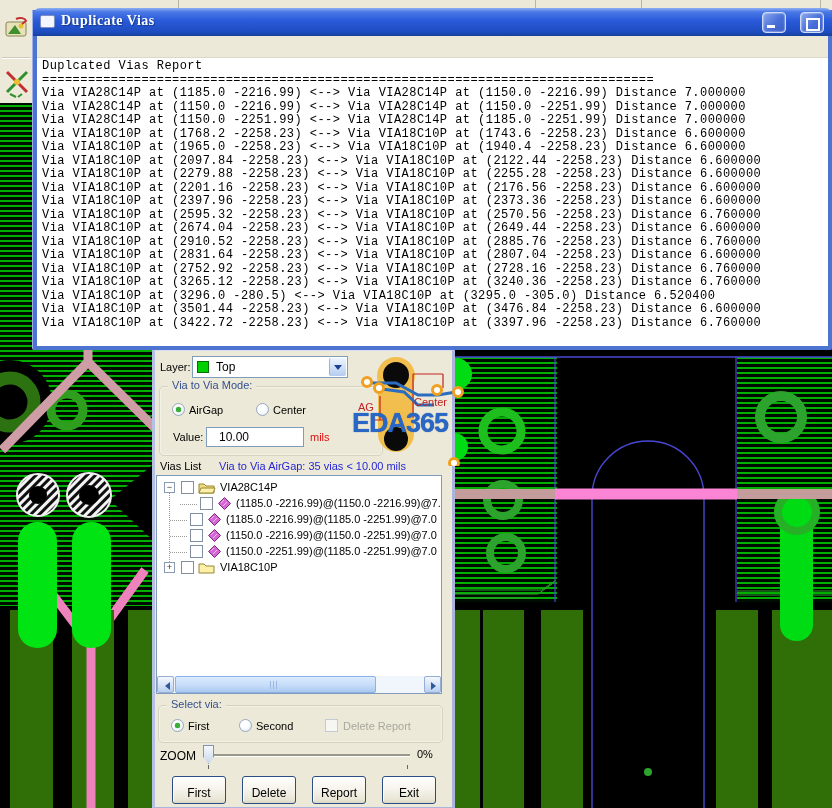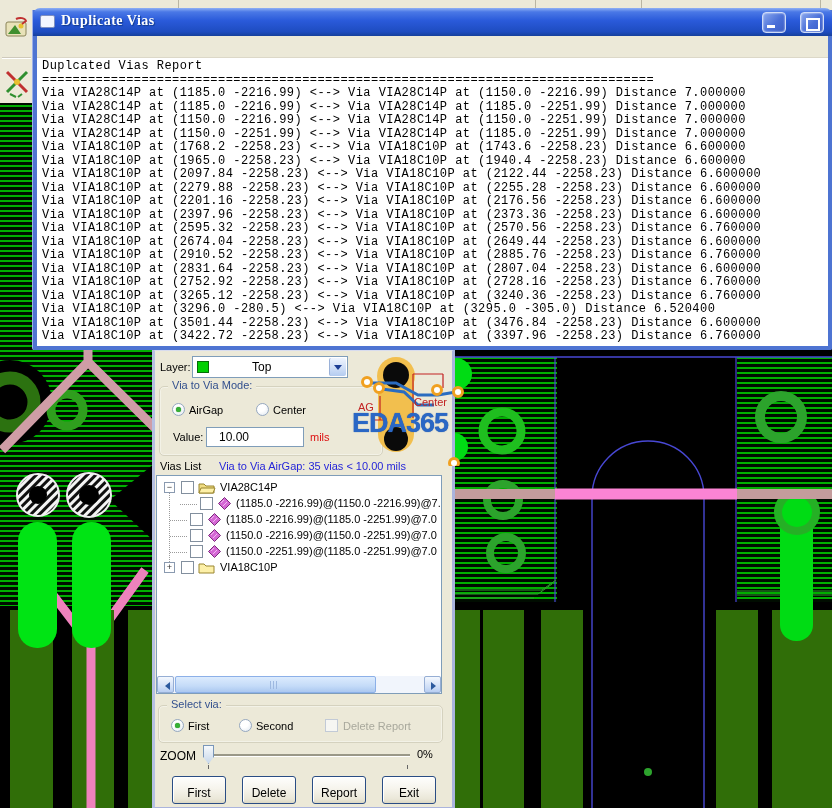--- a/index.html
+++ b/index.html
@@ -35,21 +35,21 @@
   .repbody { position:absolute; left:0; top:48px; width:791px; height:284px; background:#fff; overflow:hidden;
              font:12px "Liberation Mono", monospace; letter-spacing:0.45px; color:#000; padding:2px 0 0 5px; }
   .repline { height:13.5px; line-height:13.5px; white-space:pre;font-family:Liberation Mono, monospace; }
 
   
   .dialog { position:absolute; left:152px; top:348px; width:303px; height:462px; z-index:10; background:#ece9d8;
             border:3px solid; border-color:#d8dcee #aab4dd #aab4dd #b6c0e2; }
   .dlabel { position:absolute; font:11px "Liberation Sans",sans-serif; color:#000; }
   .combo { position:absolute; left:37px; top:5px; width:156px; height:22px; background:#fff; border:1px solid #7f9db9; }
   .combo .swatch { position:absolute; left:4px; top:4px; width:12px; height:12px; background:#00cf00; border:1px solid #056d05; }
-  .combo .cval { position:absolute; left:23px; top:3px; font:12px "Liberation Sans",sans-serif;margin-left:36px; }
+  .combo .cval { position:absolute; left:23px; top:3px; font:12px "Liberation Sans",sans-serif; }
   .combo .cbtn { position:absolute; right:1px; top:1px; width:17px; height:18px; border-left:1px solid #9ab1d8; border-radius:2px;
                  background:linear-gradient(180deg,#eef4fe 0%,#cdddf6 60%,#b4ccf0 100%); }
   .combo .cbtn::after { content:""; position:absolute; left:4px; top:7px; border:4px solid transparent; border-top:5px solid #1c3e94; }
   .groupbox { position:absolute; border:1px solid #d5d2bf; border-radius:5px; box-shadow:inset 0 0 0 1px #ffffff66; }
   .gcaption { position:absolute; top:-8px; left:8px; background:#ece9d8; padding:0 4px; font:11px "Liberation Sans",sans-serif; color:#33508e; }
   .radio { position:absolute; width:13px; height:13px; border:1px solid #96a8c0; border-radius:50%;
            background:radial-gradient(circle at 35% 30%, #fff 40%, #dde6ef); }
   .radio.checked::after { content:""; position:absolute; left:3px; top:3px; width:5px; height:5px; border-radius:50%; background:#36b036; box-shadow:0 0 1px #1a7a1a; }
   .checkbox { position:absolute; width:13px; height:13px; border:1px solid #8c99a8; background:#fff; }
   .checkbox.disabled { border-color:#c2cad6; background:#f6f6f2; }
@@ -183,21 +183,20 @@
     </div>
     <div class="menubar">
       <span class="menu-item">File</span>
       <span class="menu-item">Close</span>
       <span class="menu-item">Help</span>
     </div>
     <div class="repbody">
       <div class="repline">Duplcated Vias Report</div>
       <div class="repline">================================================================================</div>
       <div class="repline">Via VIA28C14P at (1185.0 -2216.99) &lt;--&gt; Via VIA28C14P at (1150.0 -2216.99) Distance 7.000000</div>
-      <div class="repline">Via VIA28C14P at (1185.0 -2216.99) &lt;--&gt; Via VIA28C14P at (1185.0 -2251.99) Distance 7.000000</div>
       <div class="repline">Via VIA28C14P at (1150.0 -2216.99) &lt;--&gt; Via VIA28C14P at (1150.0 -2251.99) Distance 7.000000</div>
       <div class="repline">Via VIA28C14P at (1150.0 -2251.99) &lt;--&gt; Via VIA28C14P at (1185.0 -2251.99) Distance 7.000000</div>
       <div class="repline">Via VIA18C10P at (1768.2 -2258.23) &lt;--&gt; Via VIA18C10P at (1743.6 -2258.23) Distance 6.600000</div>
       <div class="repline">Via VIA18C10P at (1965.0 -2258.23) &lt;--&gt; Via VIA18C10P at (1940.4 -2258.23) Distance 6.600000</div>
       <div class="repline">Via VIA18C10P at (2097.84 -2258.23) &lt;--&gt; Via VIA18C10P at (2122.44 -2258.23) Distance 6.600000</div>
       <div class="repline">Via VIA18C10P at (2279.88 -2258.23) &lt;--&gt; Via VIA18C10P at (2255.28 -2258.23) Distance 6.600000</div>
       <div class="repline">Via VIA18C10P at (2201.16 -2258.23) &lt;--&gt; Via VIA18C10P at (2176.56 -2258.23) Distance 6.600000</div>
       <div class="repline">Via VIA18C10P at (2397.96 -2258.23) &lt;--&gt; Via VIA18C10P at (2373.36 -2258.23) Distance 6.600000</div>
       <div class="repline">Via VIA18C10P at (2595.32 -2258.23) &lt;--&gt; Via VIA18C10P at (2570.56 -2258.23) Distance 6.760000</div>
       <div class="repline">Via VIA18C10P at (2674.04 -2258.23) &lt;--&gt; Via VIA18C10P at (2649.44 -2258.23) Distance 6.600000</div>

